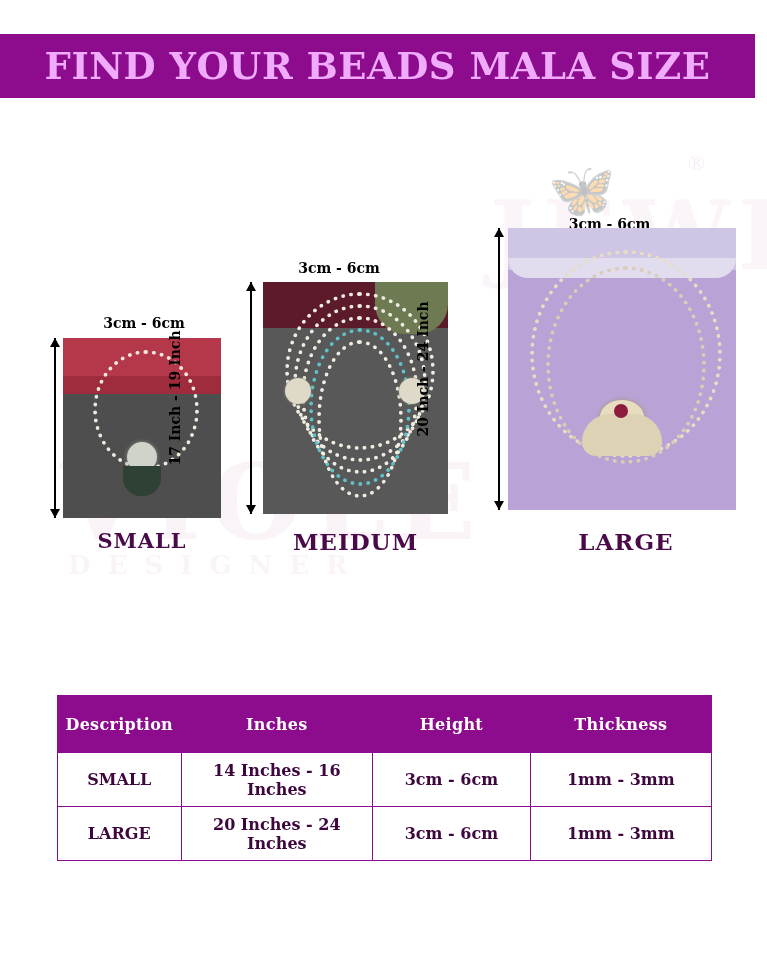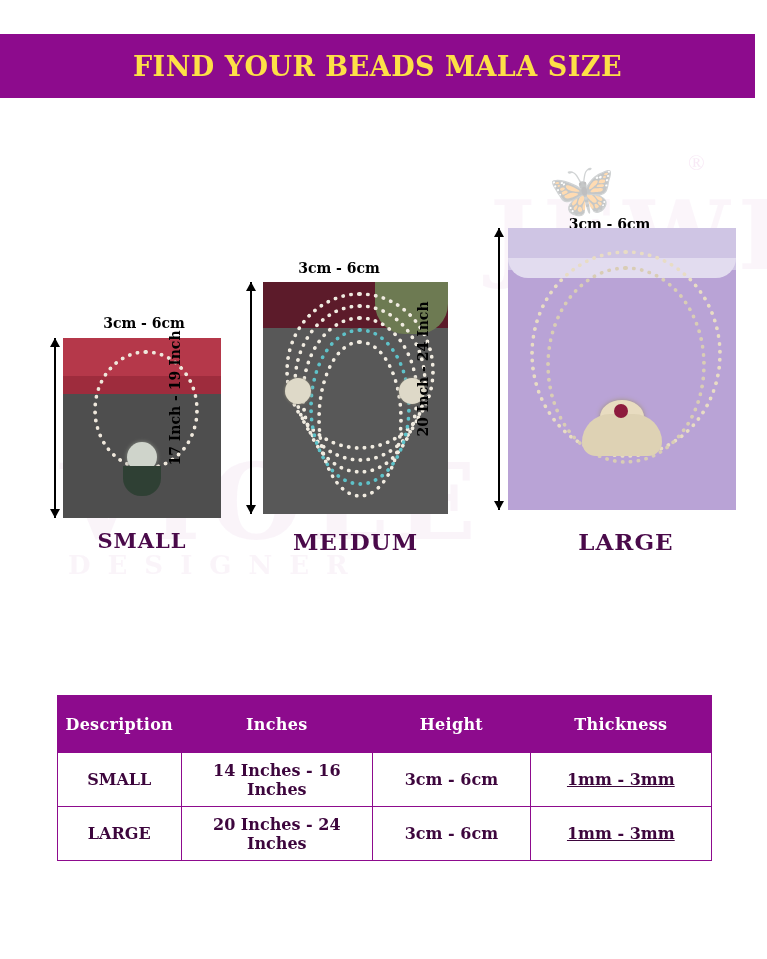--- a/index.html
+++ b/index.html
@@ -21,24 +21,24 @@
     left: 0;
     top: 34px;
     width: 755px;
     height: 64px;
     background: #8d0b8d;
     display: flex;
     align-items: center;
     justify-content: center;
   }
   .header-title {
-    color: #fde047;
-    font-family: "DejaVu Serif", serif;
-    font-weight: bold;
-    font-size: 27px;
+    color: #f0abfc;
+    font-family: "DejaVu Serif", serif;
+    font-weight: bold;
+    font-size: 37px;
     letter-spacing: 0.5px;
     white-space: nowrap;
   }
 
   
   .watermark {
     position: absolute;
     left: 60px;
     top: 150px;
     width: 650px;
@@ -219,21 +219,21 @@
     letter-spacing: 0.3px;
   }
   .size-table tbody td {
     height: 51px;
     font-size: 16px;
     background: #ffffff;
   }
   .size-table tbody td.col-desc { width: 122px; }
   .size-table tbody td.col-h { width: 203px; }
   .size-table tbody td.col-w { width: 165px; }
-  .size-table tbody td.col-t { width: 188px; text-decoration: underline; }
+  .size-table tbody td.col-t { width: 188px; }
 
   
   .neck-canvas { position: absolute; inset: 0; }
 
   .bead-strand {
     position: absolute;
     border: 4px dotted #f0ece2;
     border-radius: 50%;
     background: transparent;
   }

